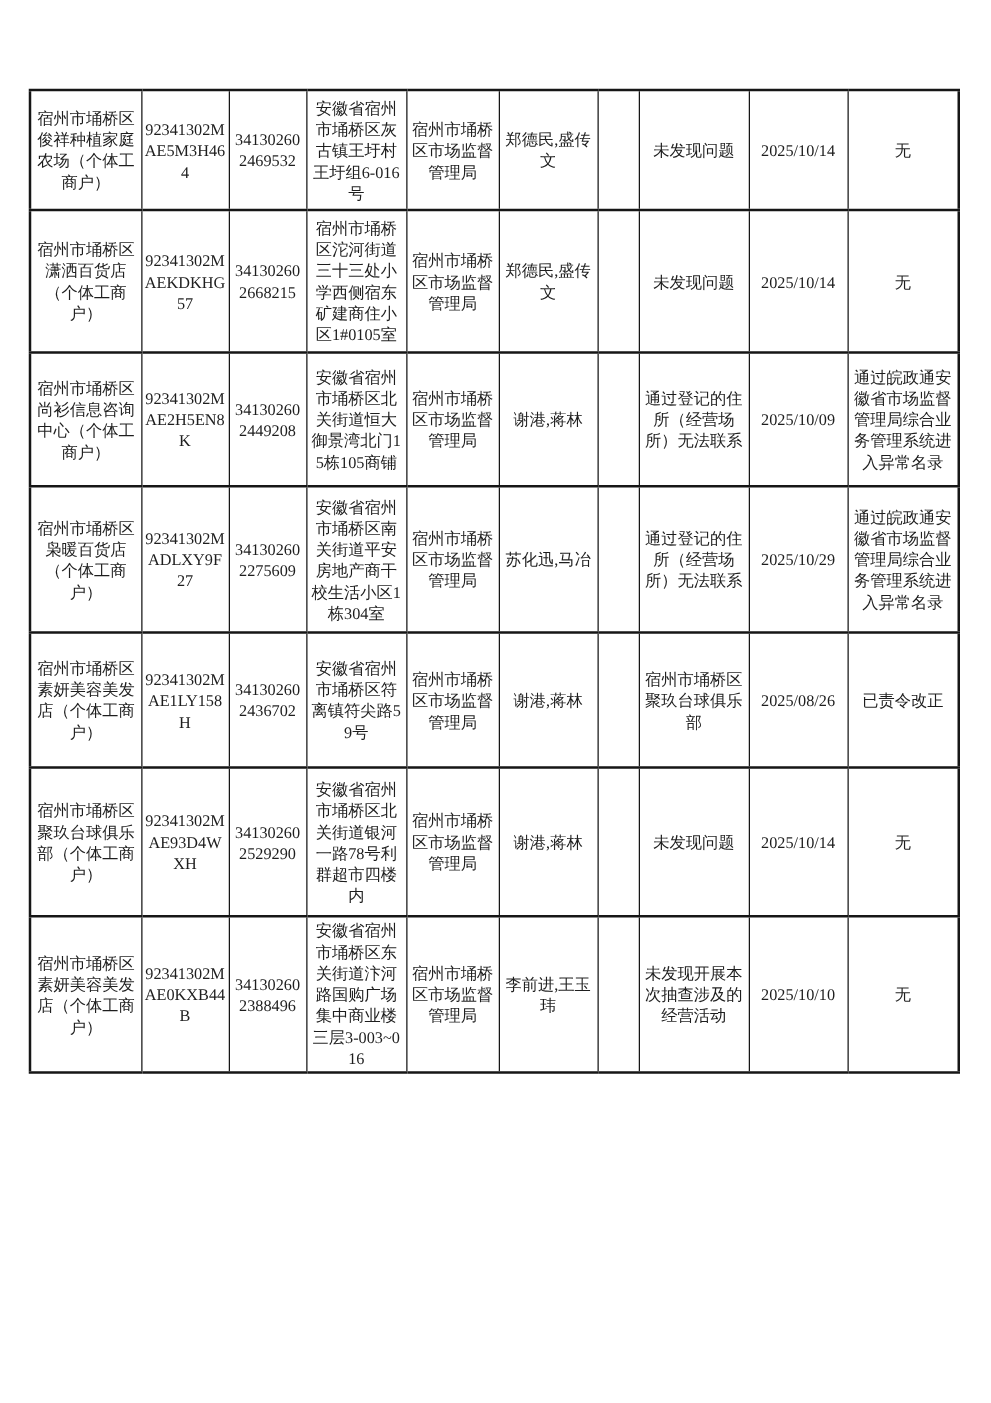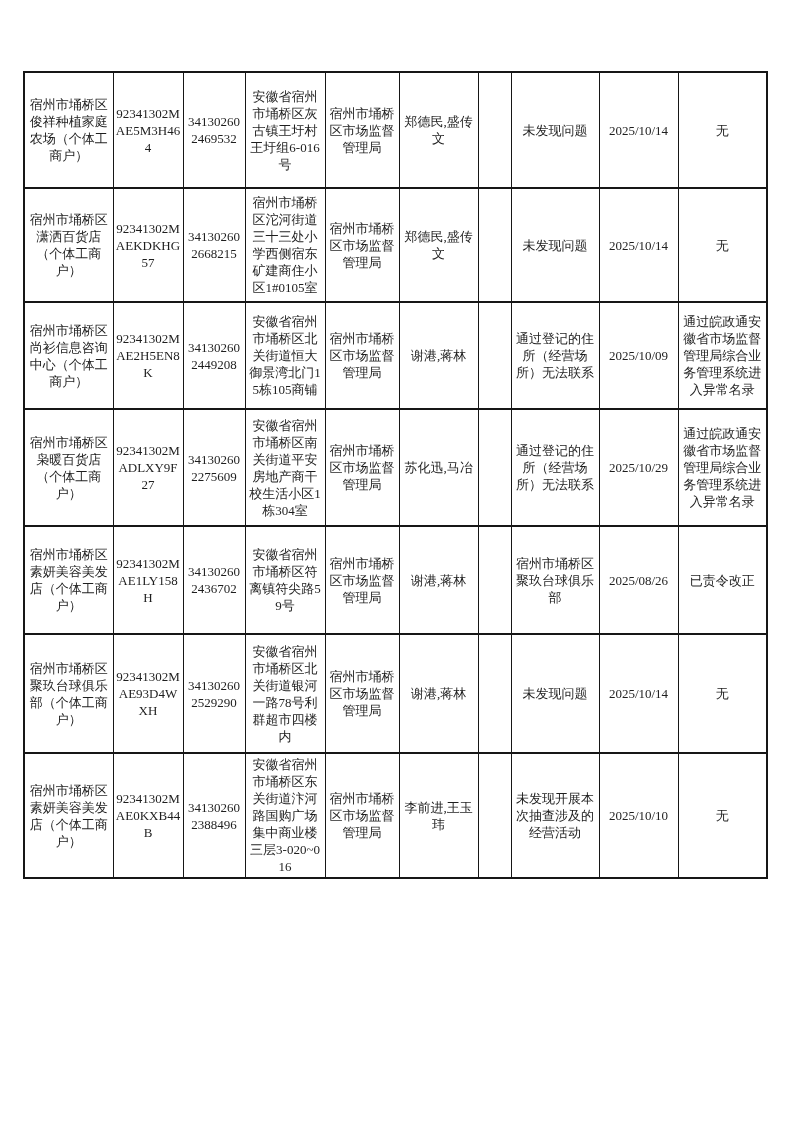--- a/index.html
+++ b/index.html
@@ -58,21 +58,21 @@
         <col style="width:62px">
         <col style="width:80px">
         <col style="width:74px">
         <col style="width:79px">
         <col style="width:33px">
         <col style="width:88px">
         <col style="width:79px">
         <col style="width:89px">
     </colgroup>
     <tbody>
-      <tr style="height:116px">
+      <tr style="height:96px">
         <td>宿州市埇桥区俊祥种植家庭农场（个体工商户）</td>
         <td>92341302MAE5M3H464</td>
         <td>341302602469532</td>
         <td>安徽省宿州市埇桥区灰古镇王圩村王圩组6-016号</td>
         <td>宿州市埇桥区市场监督管理局</td>
         <td>郑德民,盛传文</td>
         <td></td>
         <td>未发现问题</td>
         <td>2025/10/14</td>
         <td>无</td>
@@ -134,21 +134,21 @@
         <td>谢港,蒋林</td>
         <td></td>
         <td>未发现问题</td>
         <td>2025/10/14</td>
         <td>无</td>
       </tr>
       <tr style="height:110px">
         <td>宿州市埇桥区素妍美容美发店（个体工商户）</td>
         <td>92341302MAE0KXB44B</td>
         <td>341302602388496</td>
-        <td>安徽省宿州市埇桥区东关街道汴河路国购广场集中商业楼三层3-020~016</td>
+        <td>安徽省宿州市埇桥区东关街道汴河路国购广场集中商业楼三层3-003~016</td>
         <td>宿州市埇桥区市场监督管理局</td>
         <td>李前进,王玉玮</td>
         <td></td>
         <td>未发现开展本次抽查涉及的经营活动</td>
         <td>2025/10/10</td>
         <td>无</td>
       </tr>
     </tbody>
   </table>
 </div>

